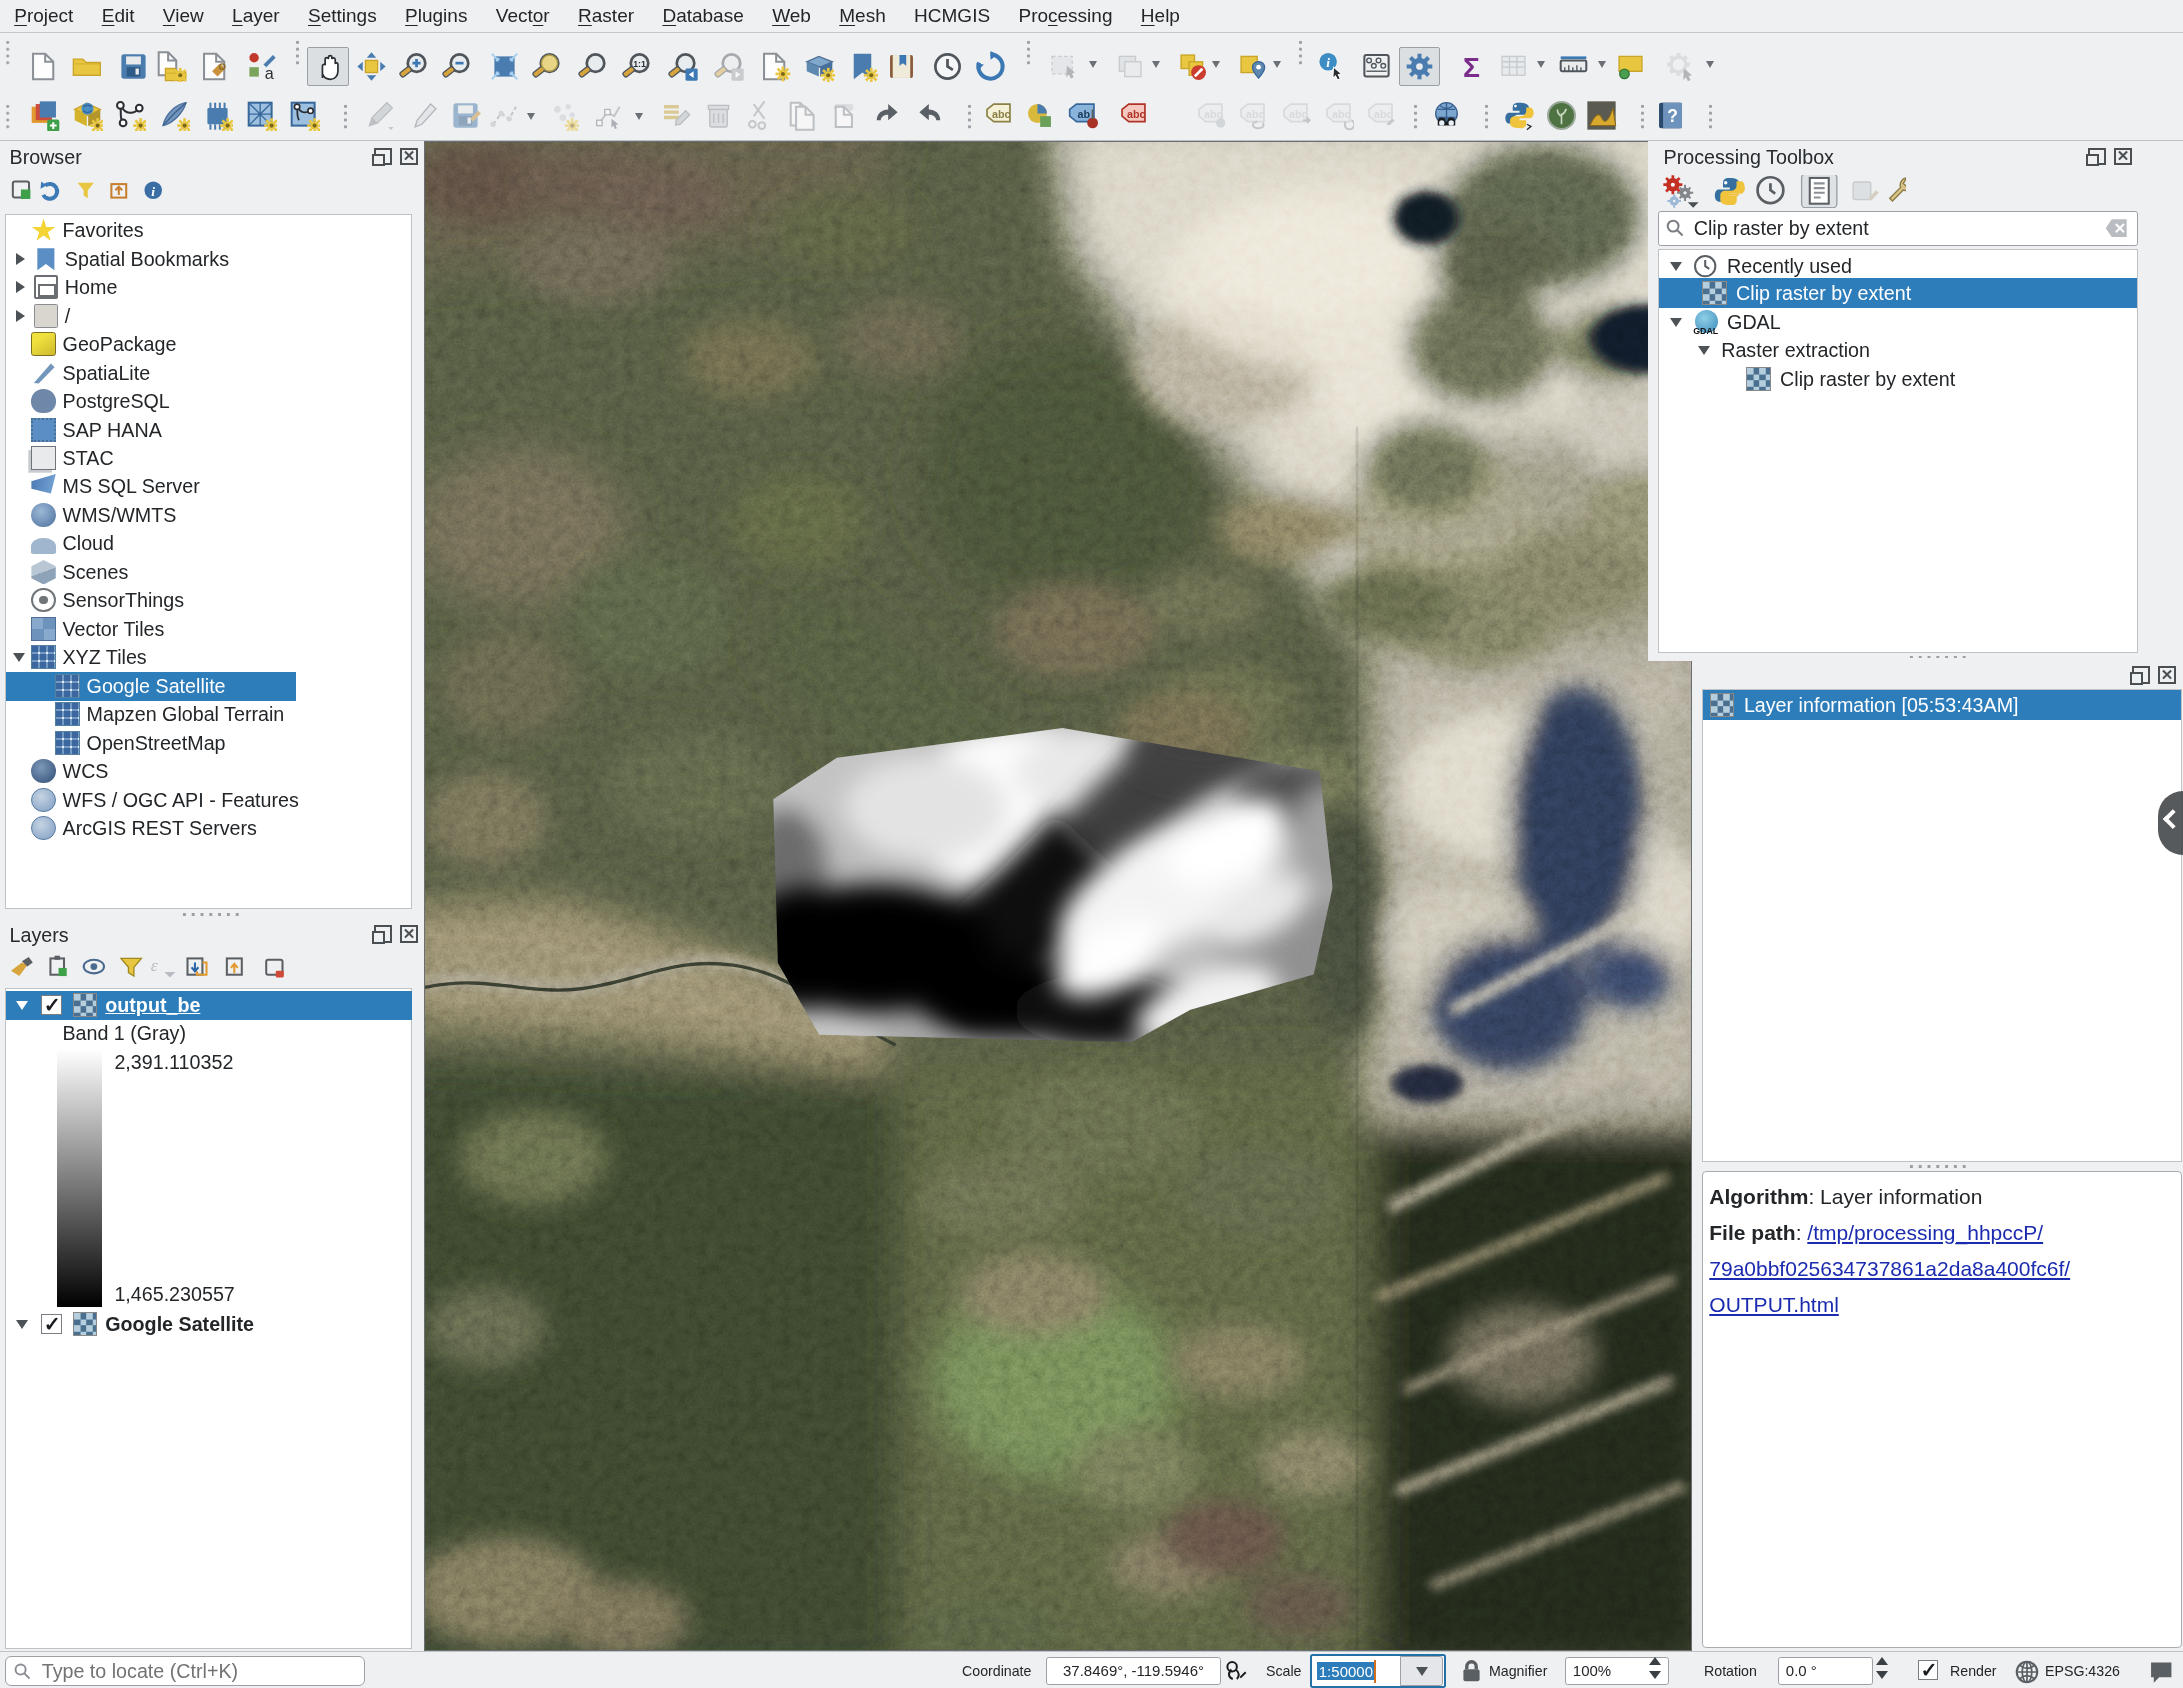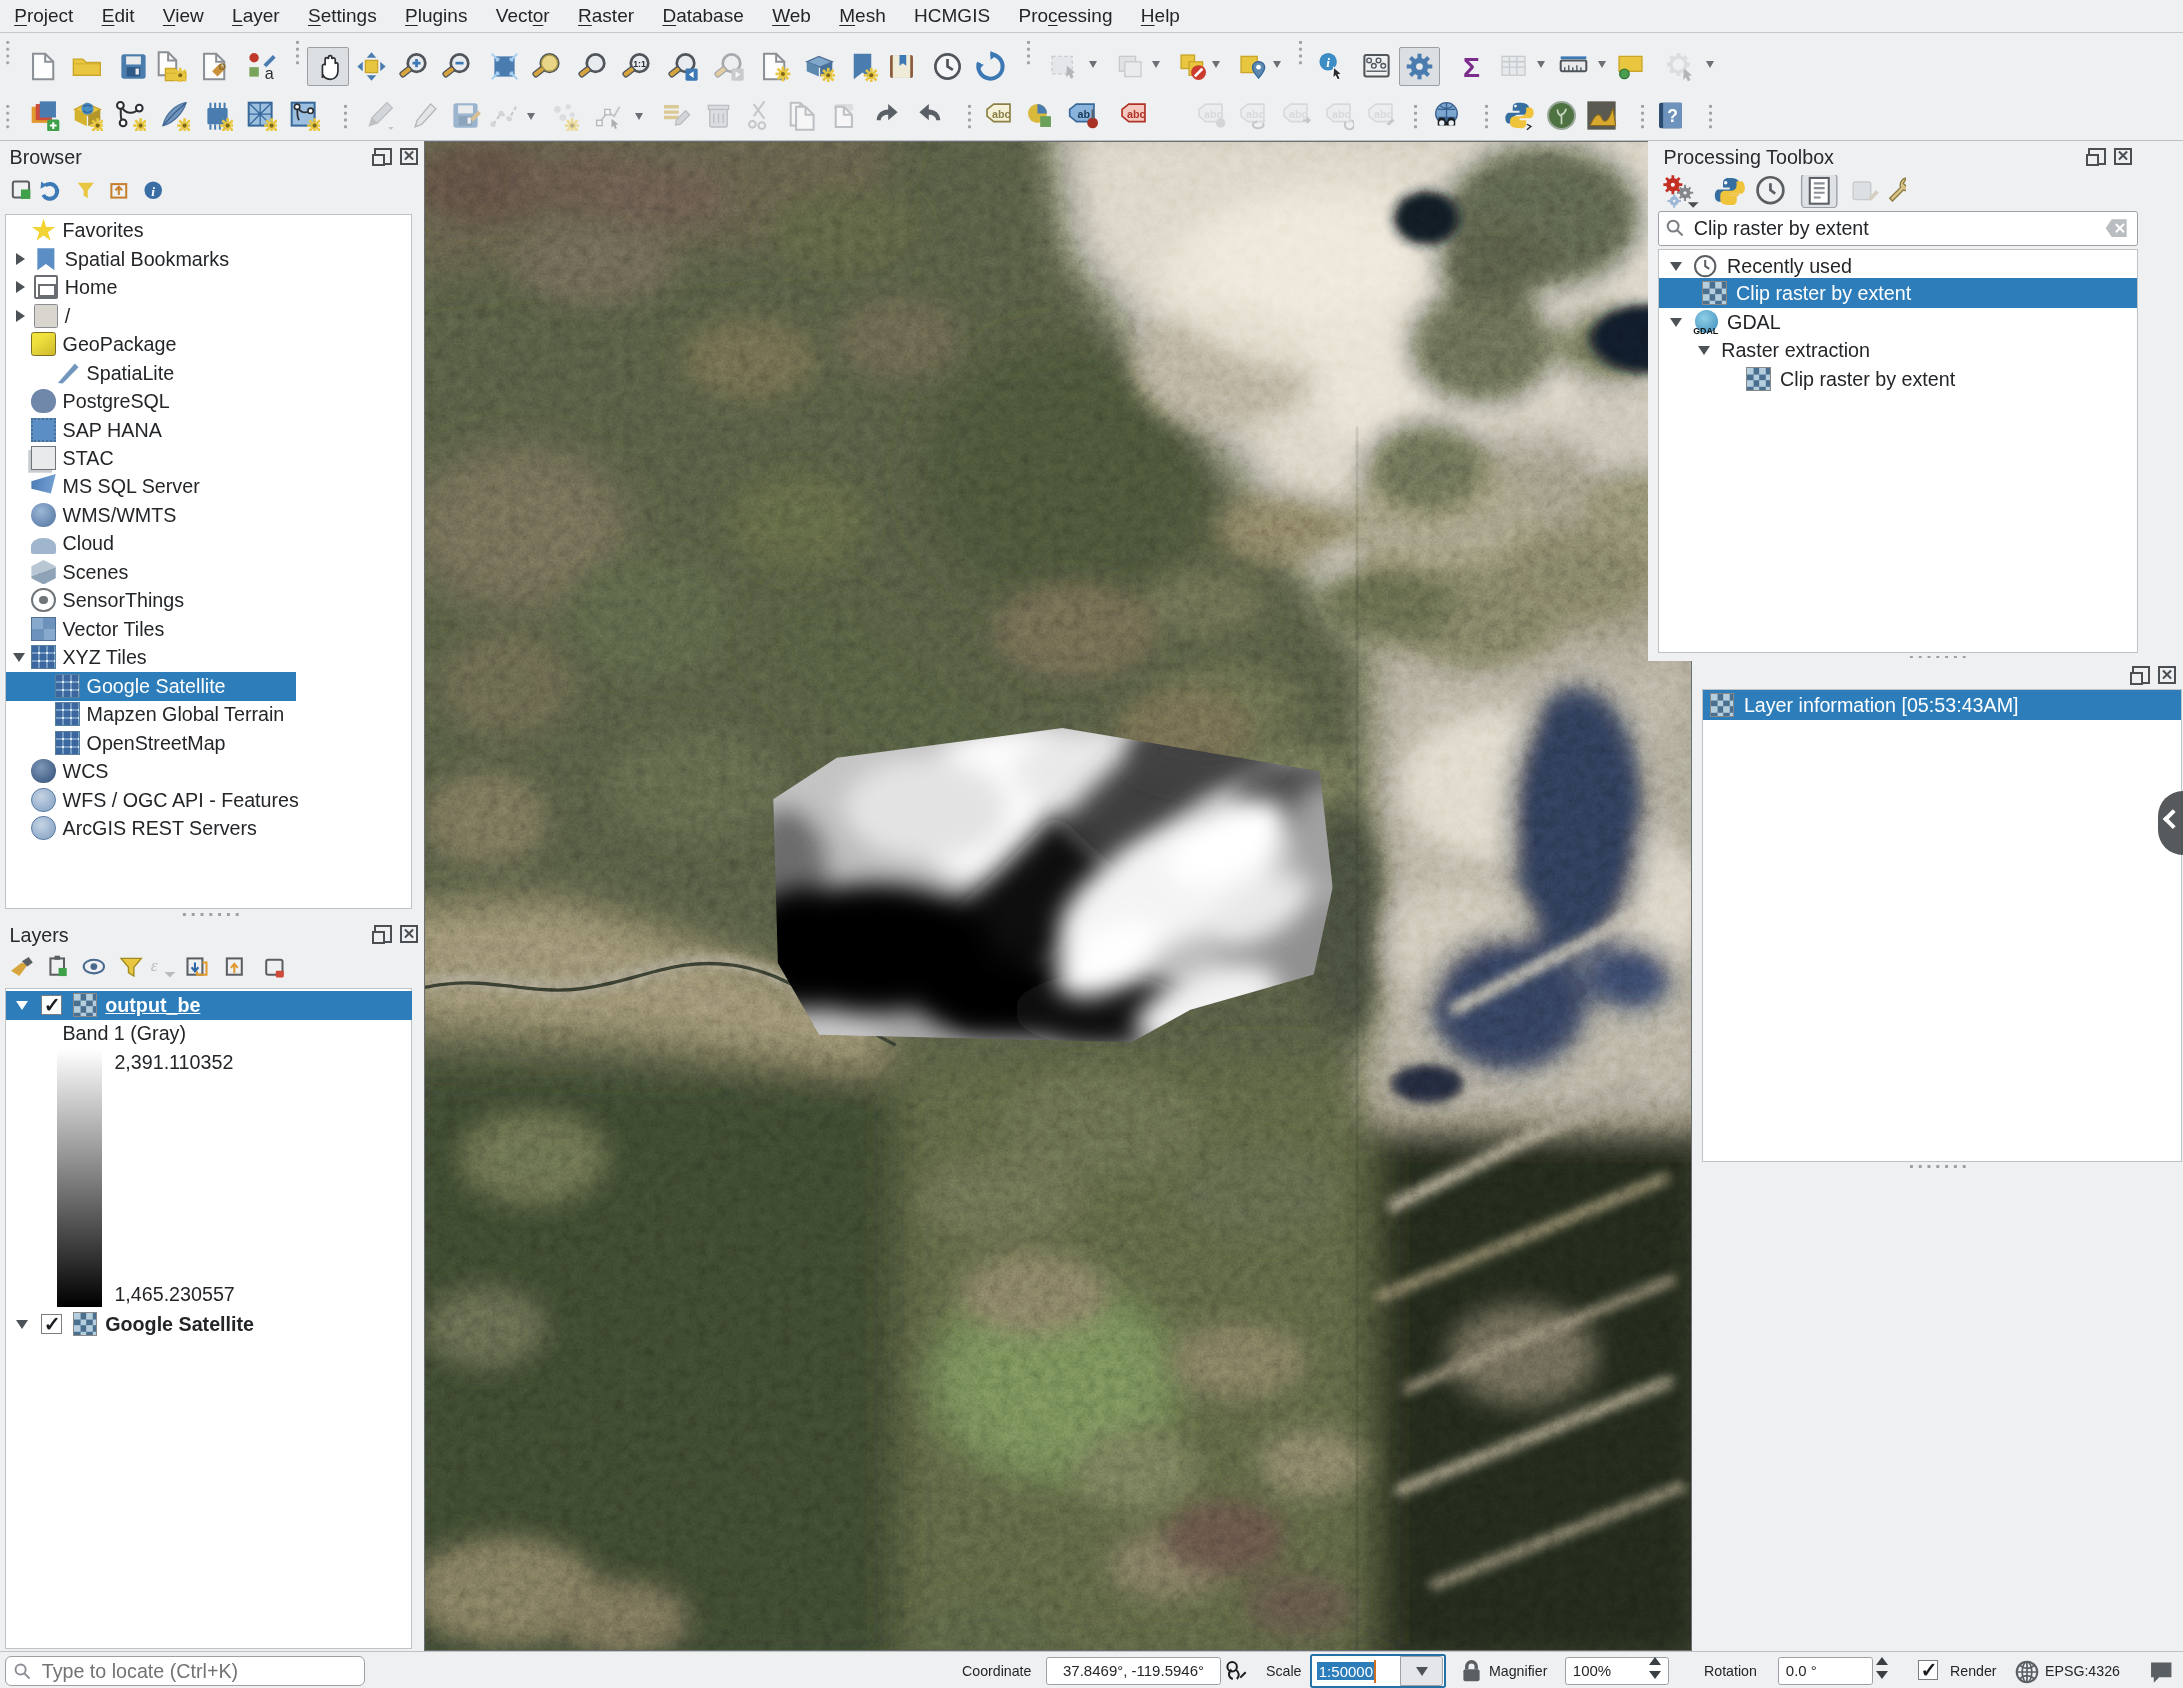--- a/index.html
+++ b/index.html
@@ -743,21 +743,21 @@
       <circle cx="212" cy="21" r="13" fill="#3b6ea5"></circle>
         <text x="212" y="29" font-size="20" fill="#fff" text-anchor="middle" font-family="Liberation Serif" font-style="italic" font-weight="bold">i</text>
     </svg>
   </div>
   <div class="white" style="left:4.7px;top:73px;width:407px;height:695px;" id="browser-tree">
     <div class="row" style="top:1.4px;"><i class="bicon star"></i>Favorites</div>
     <div class="row" style="top:30px;"><span class="arrow arr-r" style="margin-left:9.5px;"></span><i class="bicon bookmark" style="margin-left:8.8px;"></i>Spatial Bookmarks</div>
     <div class="row" style="top:58px;"><span class="arrow arr-r" style="margin-left:9.5px;"></span><i class="bicon home" style="margin-left:8.8px;"></i>Home</div>
     <div class="row" style="top:87px;"><span class="arrow arr-r" style="margin-left:9.5px;"></span><i class="bicon folder" style="margin-left:8.8px;"></i>/</div>
     <div class="row" style="top:115px;"><i class="bicon geopkg"></i>GeoPackage</div>
-    <div class="row" style="top:144px;padding-left:24px;"><i class="bicon feather"></i>SpatiaLite</div>
+    <div class="row" style="top:144px;"><i class="bicon feather"></i>SpatiaLite</div>
     <div class="row" style="top:172px;"><i class="bicon pgsql"></i>PostgreSQL</div>
     <div class="row" style="top:201px;"><i class="bicon hana"></i>SAP HANA</div>
     <div class="row" style="top:229px;"><i class="bicon stac"></i>STAC</div>
     <div class="row" style="top:257px;"><i class="bicon mssql"></i>MS SQL Server</div>
     <div class="row" style="top:286px;"><i class="bicon globe"></i>WMS/WMTS</div>
     <div class="row" style="top:314px;"><i class="bicon cloud"></i>Cloud</div>
     <div class="row" style="top:343px;"><i class="bicon cube"></i>Scenes</div>
     <div class="row" style="top:371px;"><i class="bicon sensor"></i>SensorThings</div>
     <div class="row" style="top:400px;"><i class="bicon vtiles"></i>Vector Tiles</div>
     <div class="row" style="top:428px;"><span class="arrow arr-d" style="margin-left:6.8px;"></span><i class="bicon xyz" style="margin-left:6.1px;"></i>XYZ Tiles</div>
@@ -1088,20 +1088,28 @@
 <div class="dock" style="left:1692px;top:661px;width:491px;height:990px;">
   <div class="dtitle" style="left:15.6px;top:4.1px;margin-top:32px;">Results Viewer</div>
   <div class="dbtn float" style="left:440px;top:5.4px;"></div>
   <div class="dbtn close" style="left:466px;top:5.4px;"></div>
   <div class="white" style="left:9.5px;top:28px;width:480px;height:473px;" id="rv-list">
     <div class="row sel" style="top:0px;width:478px;height:30px;"><i class="bicon checker" style="margin:0 9.5px 0 6.8px;"></i>Layer information [05:53:43AM]</div>
   </div>
   <div class="splitter" style="left:0;top:501px;width:491px;height:9.5px;">
       <div class="sdots"></div>
     </div>
+  <div class="white" style="left:9.5px;top:510px;width:480px;height:477px;border-radius:4.1px;border-color:#a8acb0;" id="rv-detail">
+    <div style="position:absolute;left:6.8px;top:6.8px;font-size:21px;line-height:36px;">
+      <div><b>Algorithm</b>: Layer information</div>
+      <div><b>File path</b>: <span style="color:#1b2bb0;text-decoration:underline;">/tmp/processing_hhpccP/</span></div>
+      <div style="color:#1b2bb0;text-decoration:underline;">79a0bbf025634737861a2da8a400fc6f/</div>
+      <div style="color:#1b2bb0;text-decoration:underline;">OUTPUT.html</div>
+    </div>
+  </div>
 </div>
 
 <div style="position:absolute;left:2158px;top:791px;width:25px;height:64px;background:#3f4347;border-radius:32px 0 0 32px;opacity:0.88;"></div>
 <div style="position:absolute;left:2166px;top:812px;width:13.6px;height:13.6px;border-left:4.1px solid #fff;border-bottom:4.1px solid #fff;transform:rotate(45deg);"></div>
 
 <div class="statusbar" id="statusbar">
   <div class="inp" style="position:absolute;left:5.4px;top:4.1px;width:360px;height:30px;border-radius:6px;color:#737373;font-size:19.7px;">
     <svg width="19" height="19" viewBox="0 0 30 30" style="margin-right:9.5px;">
         <circle cx="12" cy="12" r="8" fill="none" stroke="#8a8e93" stroke-width="3"></circle>
         <path d="M18,18 l8,8" stroke="#8a8e93" stroke-width="3"></path>

